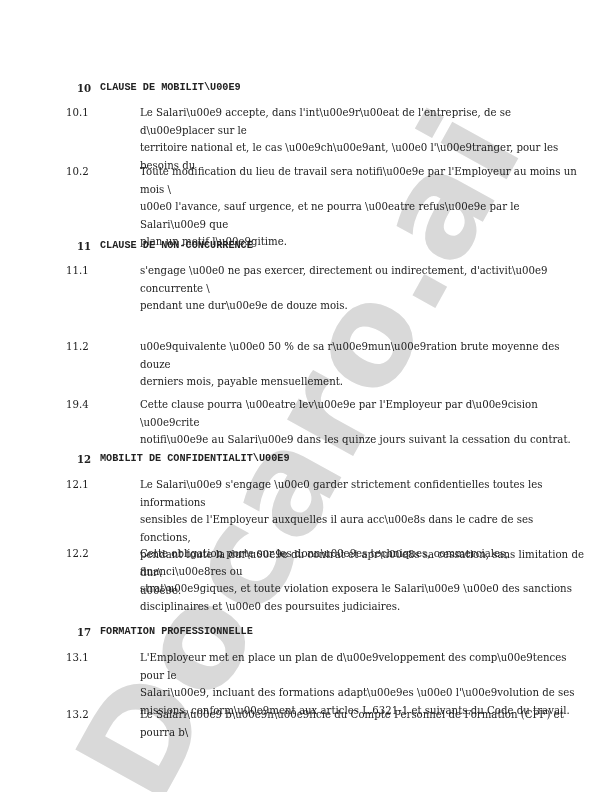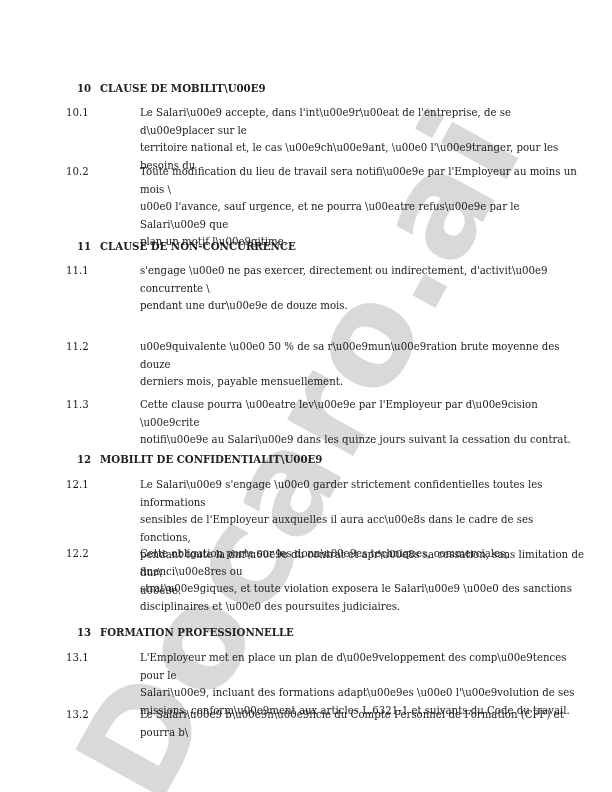--- a/index.html
+++ b/index.html
@@ -9,21 +9,21 @@
   .watermark {
     position: absolute; left: 300px; top: 455px;
     transform: translate(-50%, -50%) rotate(-61deg);
     font-family: "DejaVu Sans", "Liberation Sans", sans-serif;
     font-weight: bold; font-size: 138px; color: #d9d9d9;
     white-space: nowrap; letter-spacing: 2px; z-index: 0; line-height: 1;
   }
   .content { position: absolute; left: 0; top: 0; width: 612px; z-index: 1; }
   .section-title { position: absolute; left: 0; width: 612px; font-weight: bold; font-size: 10.2px; }
   .section-title .num { position: absolute; left: 77px; }
-  .section-title .txt { position: absolute; left: 100px; }
+  .section-title .txt { position: absolute; left: 100px; font-family: Liberation Mono, monospace; }
   .clause { position: absolute; left: 0; width: 612px; font-size: 10.2px; line-height: 17.6px; }
   .clause .num { position: absolute; left: 66px; top: 0; }
   .clause .txt { position: absolute; left: 100px; width: 445px; top: 0; margin-left: 40px; }
 </style>
 </head>
 <body>
 
 <div class="page">
   <div class="watermark">Docaro.ai</div>
 
@@ -61,21 +61,21 @@
       </div>
     </div>
     <div class="clause" style="top:338px">
       <span class="num">11.2</span>
       <div class="txt">
         <div>u00e9quivalente \u00e0 50 % de sa r\u00e9mun\u00e9ration brute moyenne des douze</div>
         <div>derniers mois, payable mensuellement.</div>
       </div>
     </div>
     <div class="clause" style="top:396px">
-      <span class="num">11.3</span>
+      <span class="num">19.4</span>
       <div class="txt">
         <div>Cette clause pourra \u00eatre lev\u00e9e par l'Employeur par d\u00e9cision \u00e9crite</div>
         <div>notifi\u00e9e au Salari\u00e9 dans les quinze jours suivant la cessation du contrat.</div>
       </div>
     </div>
 
     <div class="section-title" style="top:453px">
       <span class="num">12</span>
       <span class="txt">MOBILIT DE CONFIDENTIALIT\U00E9</span>
     </div>
@@ -91,21 +91,21 @@
     <div class="clause" style="top:545px">
       <span class="num">12.2</span>
       <div class="txt">
         <div>Cette obligation porte sur les donn\u00e9es techniques, commerciales, financi\u00e8res ou</div>
         <div>strat\u00e9giques, et toute violation exposera le Salari\u00e9 \u00e0 des sanctions</div>
         <div>disciplinaires et \u00e0 des poursuites judiciaires.</div>
       </div>
     </div>
 
     <div class="section-title" style="top:626px">
-      <span class="num">13</span>
+      <span class="num">17</span>
       <span class="txt">FORMATION PROFESSIONNELLE</span>
     </div>
     <div class="clause" style="top:649px">
       <span class="num">13.1</span>
       <div class="txt">
         <div>L'Employeur met en place un plan de d\u00e9veloppement des comp\u00e9tences pour le</div>
         <div>Salari\u00e9, incluant des formations adapt\u00e9es \u00e0 l'\u00e9volution de ses</div>
         <div>missions, conform\u00e9ment aux articles L.6321-1 et suivants du Code du travail.</div>
       </div>
     </div>

